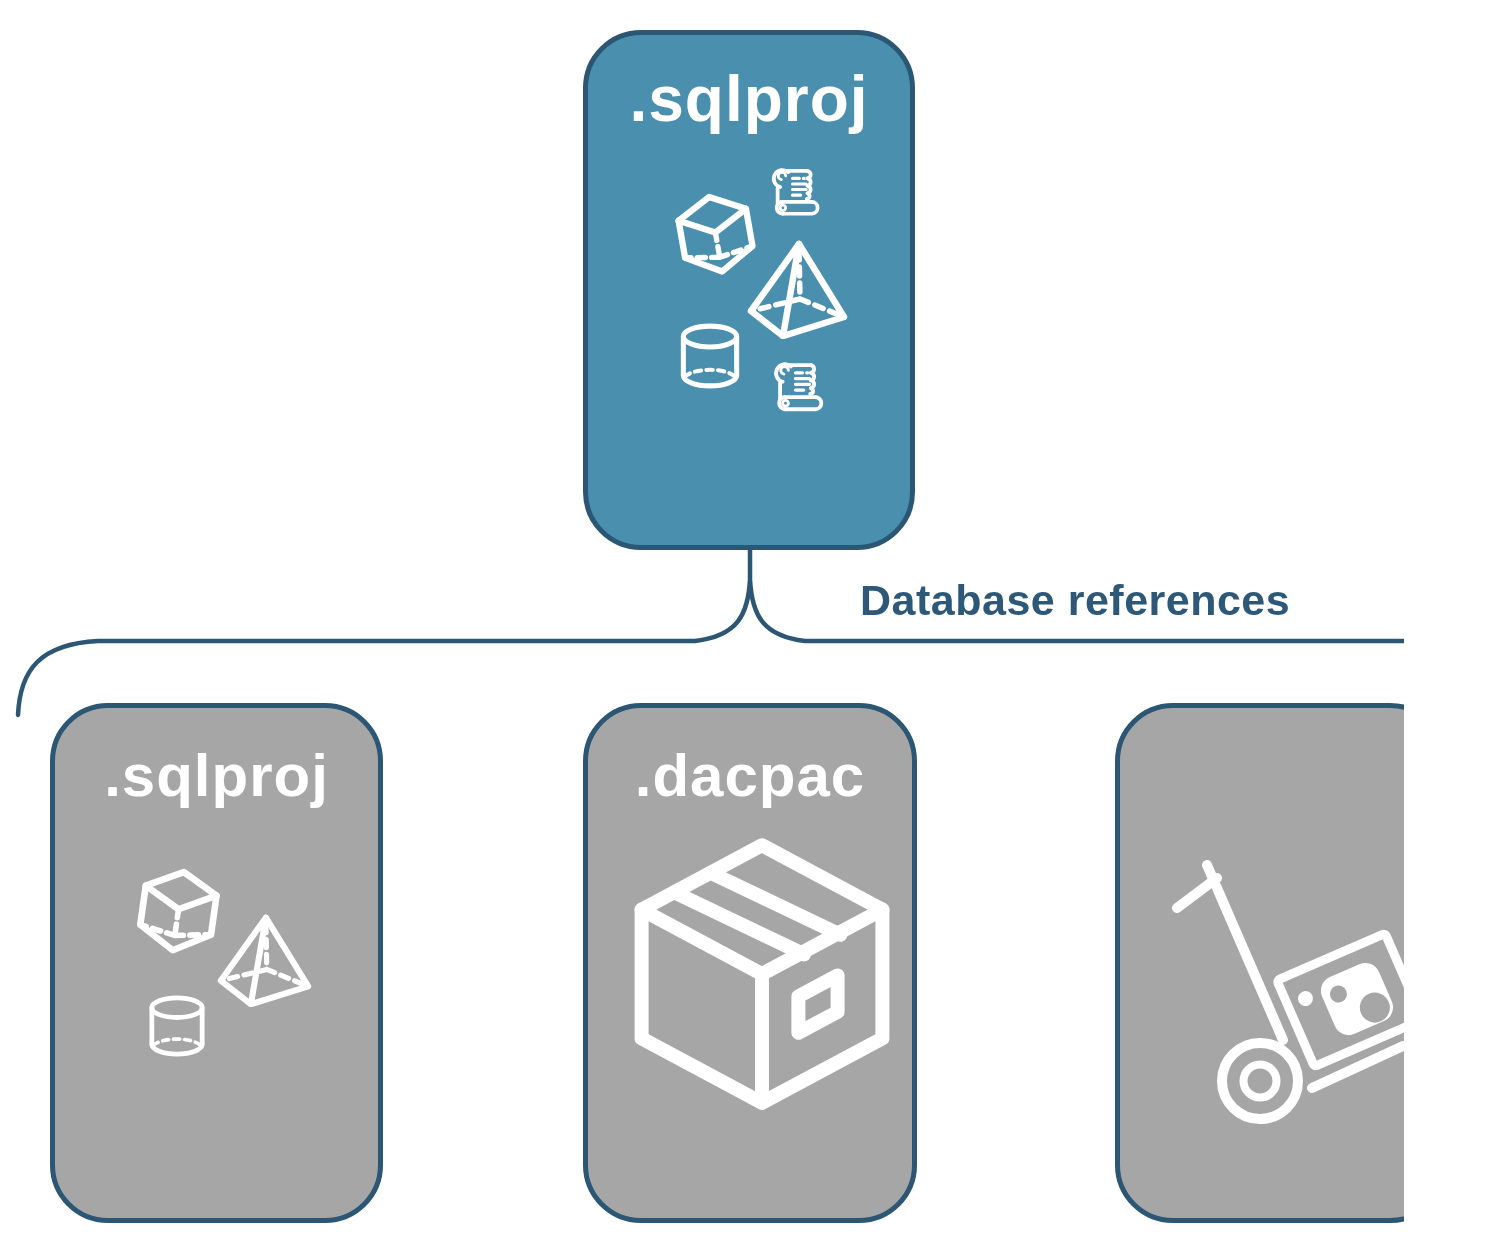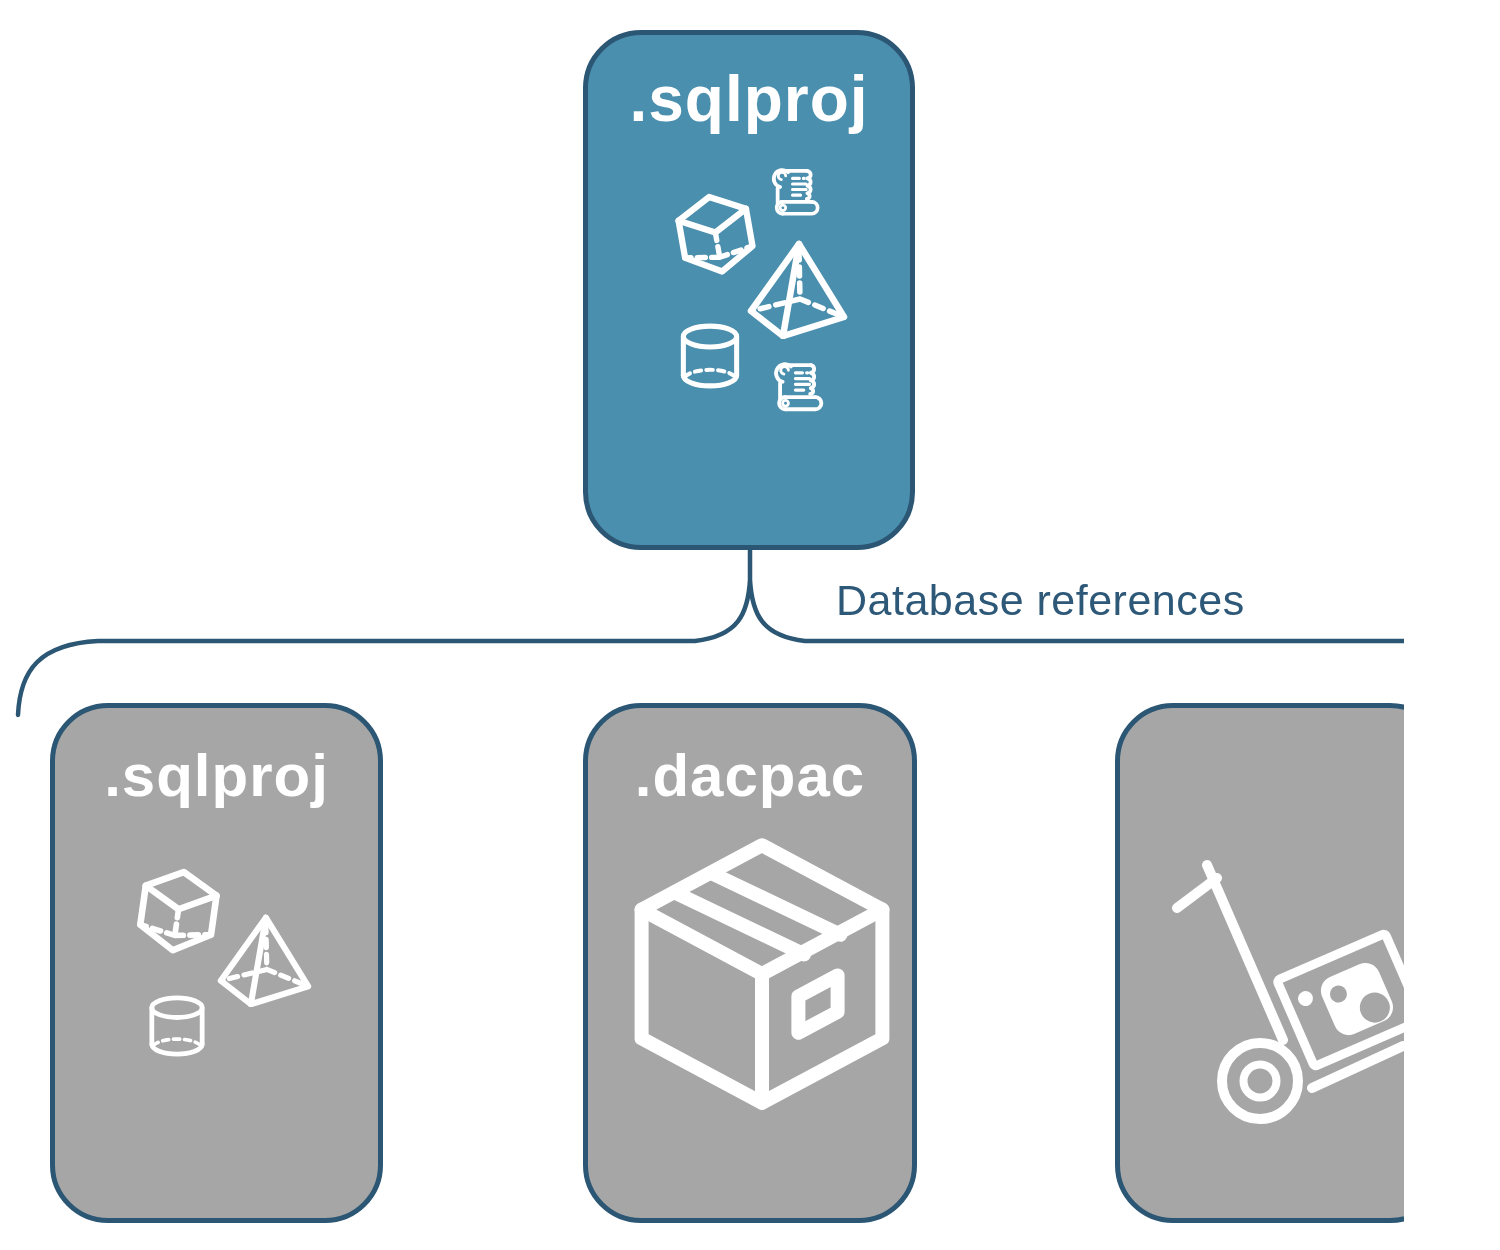--- a/index.html
+++ b/index.html
@@ -21,21 +21,21 @@
     padding-top:32px;letter-spacing:1px;
   }
   .child-title{font-size:60px;padding-top:38px;}
   .ic{position:absolute;overflow:visible;}
   .icon-stroke{fill:none;stroke:#ffffff;stroke-linecap:round;stroke-linejoin:round;}
   .dash{stroke-dasharray:9 7;}
   .rot-l{transform:rotate(-10deg);}
   .rot-r{transform:rotate(8deg);}
   .connector-svg{position:absolute;left:0;top:540px;width:1500px;height:190px;}
   .connector-label{
-    position:absolute;left:836px;top:576px;font-size:43px;font-weight:normal;
+    position:absolute;left:860px;top:576px;font-size:43px;font-weight:bold;
     color:#2d5878;letter-spacing:0.5px;
   }
 </style>
 </head>
 <body>
 
 <svg width="0" height="0" style="position:absolute" aria-hidden="true">
   <defs>
     <symbol id="sym-cube" viewBox="0 0 100 100">
       <path class="icon-stroke" stroke-width="7" d="M50 6 L88 26 L88 68 L50 90 L12 68 L12 26 Z"></path>

